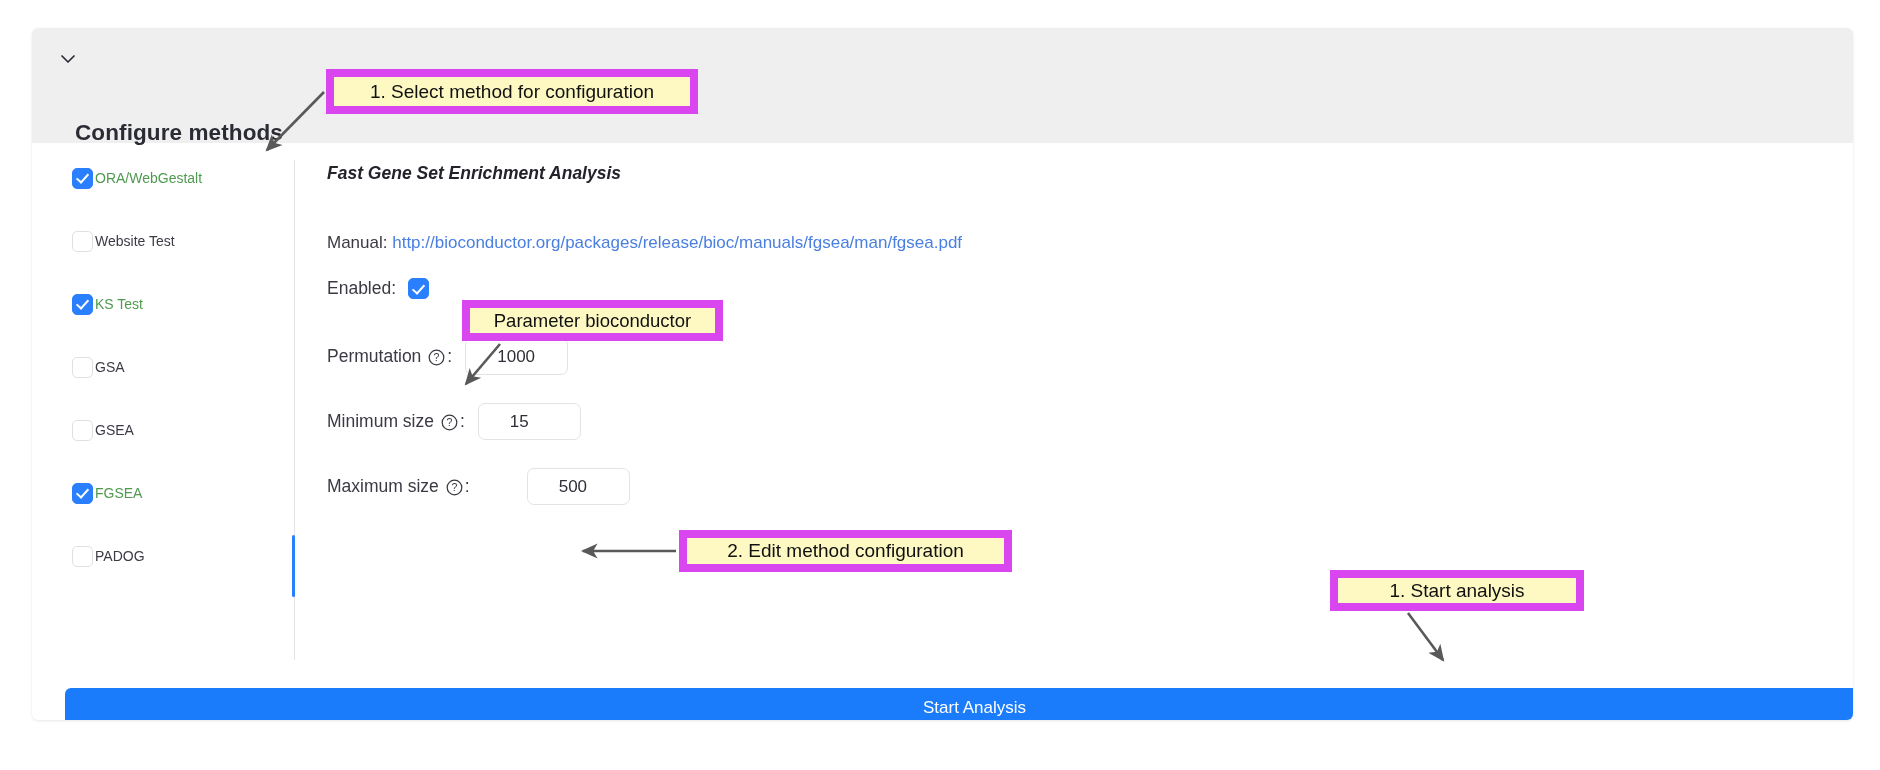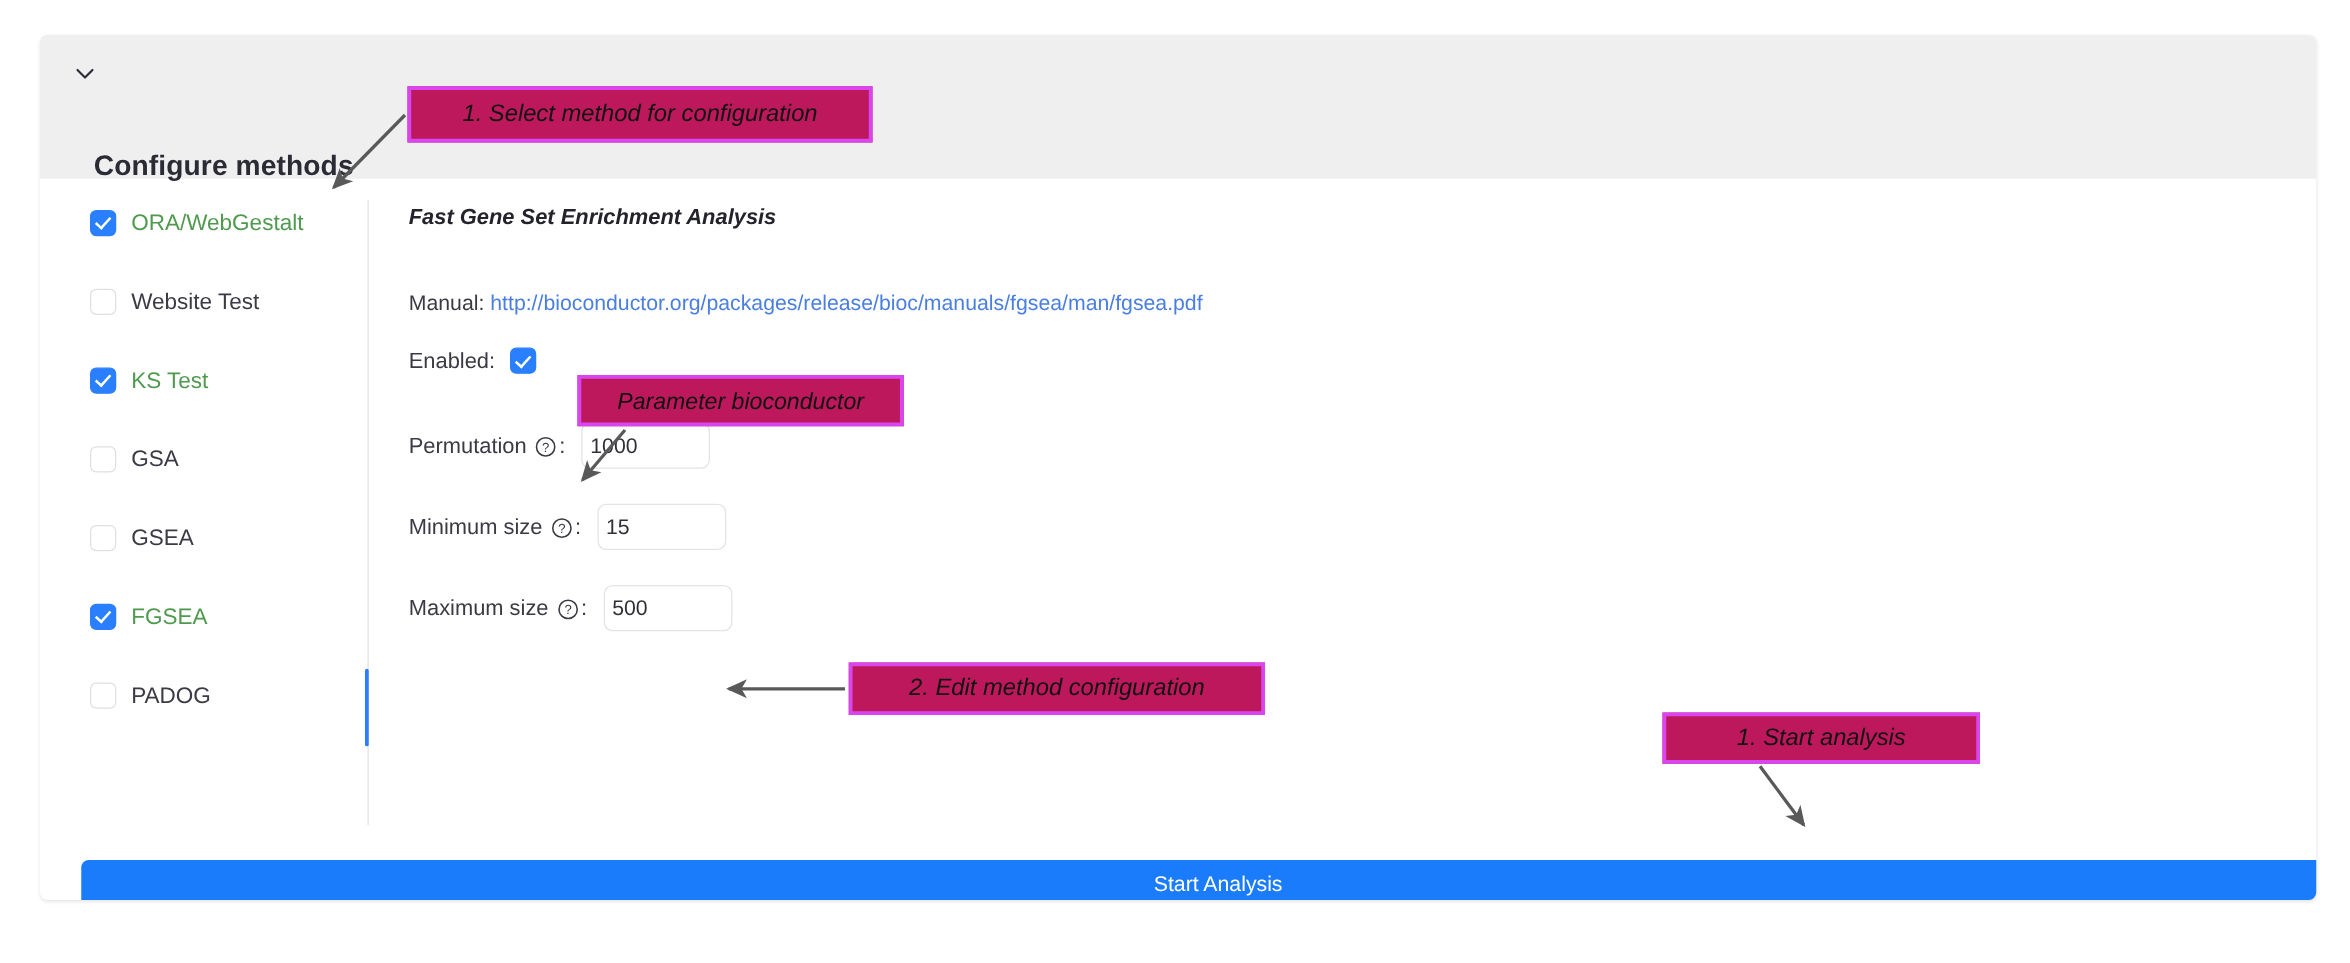--- a/index.html
+++ b/index.html
@@ -129,22 +129,22 @@
     left: 6px;
     top: 2.5px;
     width: 5px;
     height: 10px;
     border: solid #ffffff;
     border-width: 0 2.4px 2.4px 0;
     transform: rotate(42deg);
   }
 
   .method-label {
-    margin-left: 12px;
-    font-size: 18px;
+    margin-left: 2px;
+    font-size: 14px;
     color: #3b3b46;
   }
   .method-label.checked { color: #4f9a4f; }
 
   
   #method-detail {
     position: absolute;
     left: 263px;
     top: 0;
     right: 0;
@@ -192,21 +192,21 @@
 
   .param-row {
     position: absolute;
     left: 32px;
     display: flex;
     align-items: center;
     white-space: nowrap;
   }
   #permutation-row { top: 195px; }
   #minsize-row     { top: 260px; }
-  #maxsize-row     { top: 325px; }
+  #maxsize-row     { top: 325px; gap: 44px; }
 
   .param-label {
     font-size: 17.5px;
     color: #3a3a44;
     display: flex;
     align-items: center;
   }
   .help-icon {
     display: inline-block;
     width: 17px;
@@ -222,21 +222,21 @@
     margin-left: 13px;
     width: 103px;
     height: 37px;
     box-sizing: border-box;
     border: 1px solid #e3e3e6;
     border-radius: 7px;
     background: #ffffff;
     font-family: "Liberation Sans", sans-serif;
     font-size: 17px;
     color: #2f2f38;
-    padding: 0 6px;
+    padding: 0 31px;
     outline: none;
   }
 
   
   #start-analysis-button {
     position: absolute;
     left: 33px;
     top: 660px;
     width: 1819px;
     height: 40px;
@@ -248,32 +248,31 @@
     font-size: 17px;
     cursor: pointer;
     display: flex;
     align-items: center;
     justify-content: center;
   }
 
   
   .callout {
     position: absolute;
-    background: #be185d;
-    border: 3px solid #d946ef;
+    background: #fef9c3;
+    border: 8px solid #d946ef;
     color: #111111;
     font-family: "Liberation Sans", sans-serif;
     font-size: 19px;
     display: flex;
     align-items: center;
     justify-content: center;
     box-sizing: border-box;
     white-space: nowrap;
     z-index: 40;
-    font-style: italic;
   }
   #callout-1 { left: 326px; top: 69px;  width: 372px; height: 45px; }
   #callout-param { left: 462px; top: 300px; width: 261px; height: 41px; font-size: 18.5px; }
   #callout-2 { left: 679px; top: 530px; width: 333px; height: 42px; }
   #callout-3 { left: 1330px; top: 570px; width: 254px; height: 41px; }
 
   #annotation-layer {
     position: absolute;
     left: 0; top: 0;
     width: 1880px; height: 770px;

